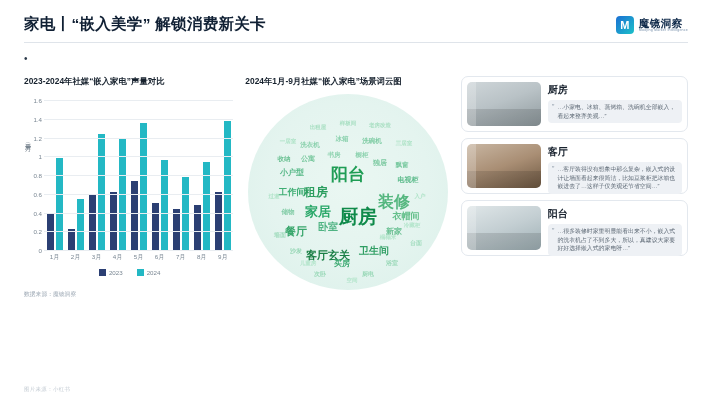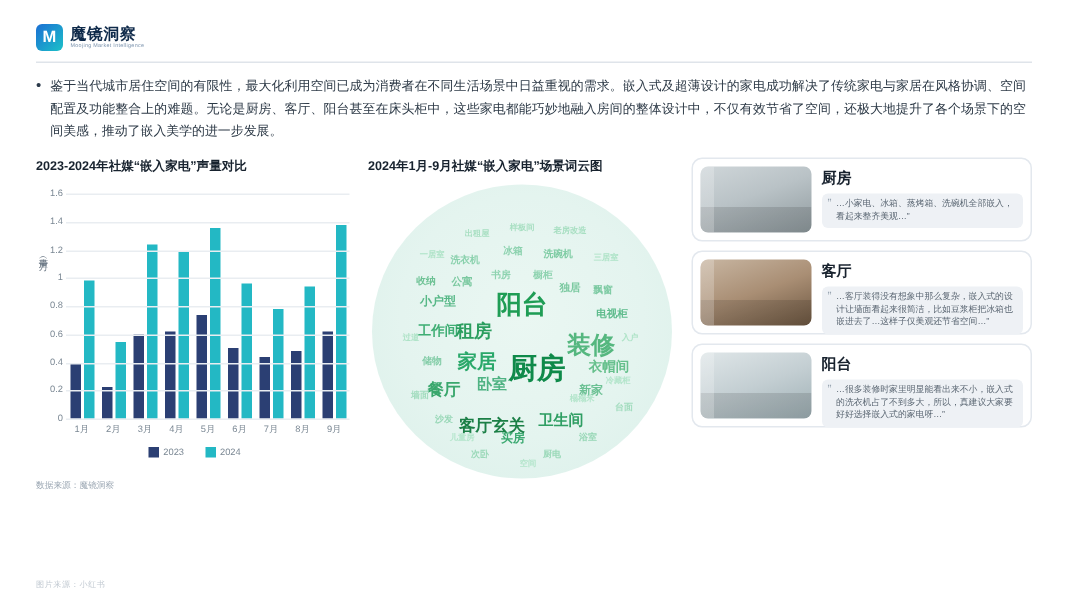--- a/index.html
+++ b/index.html
@@ -137,33 +137,33 @@
     position: absolute; left: 24px; bottom: 7px;
     font-size: 5.4px; color: #c2cad2; letter-spacing: .4px;
   }
 </style>
 </head>
 <body>
 
 <div class="slide">
 
   <div class="header">
+    <div class="title">家电丨“嵌入美学” 解锁消费新关卡</div>
     <div class="logo-wrap">
       <div class="logo-mark">M</div>
       <div class="logo-text">
         <div class="cn">魔镜洞察</div>
         <div class="en">Moojing Market Intelligence</div>
       </div>
     </div>
   </div>
   <div class="header-rule"></div>
 
   <div class="intro">
     <div class="bullet">•</div>
-    <p>鉴于当代城市居住空间的有限性，最大化利用空间已成为消费者在不同生活场景中日益重视的需求。嵌入式及超薄设计的家电成功解决了传统家电与家居在风格协调、空间配置及功能整合上的难题。无论是厨房、客厅、阳台甚至在床头柜中，这些家电都能巧妙地融入房间的整体设计中，不仅有效节省了空间，还极大地提升了各个场景下的空间美感，推动了嵌入美学的进一步发展。</p>
   </div>
 
   <div class="body">
 
     <div class="col col-chart">
       <div class="col-h">2023-2024年社媒“嵌入家电”声量对比</div>
       <div class="chart-box">
         <div class="ylabel">声量（万）</div>
         <div class="plot" id="plot">
           <div class="bars" id="bars">

